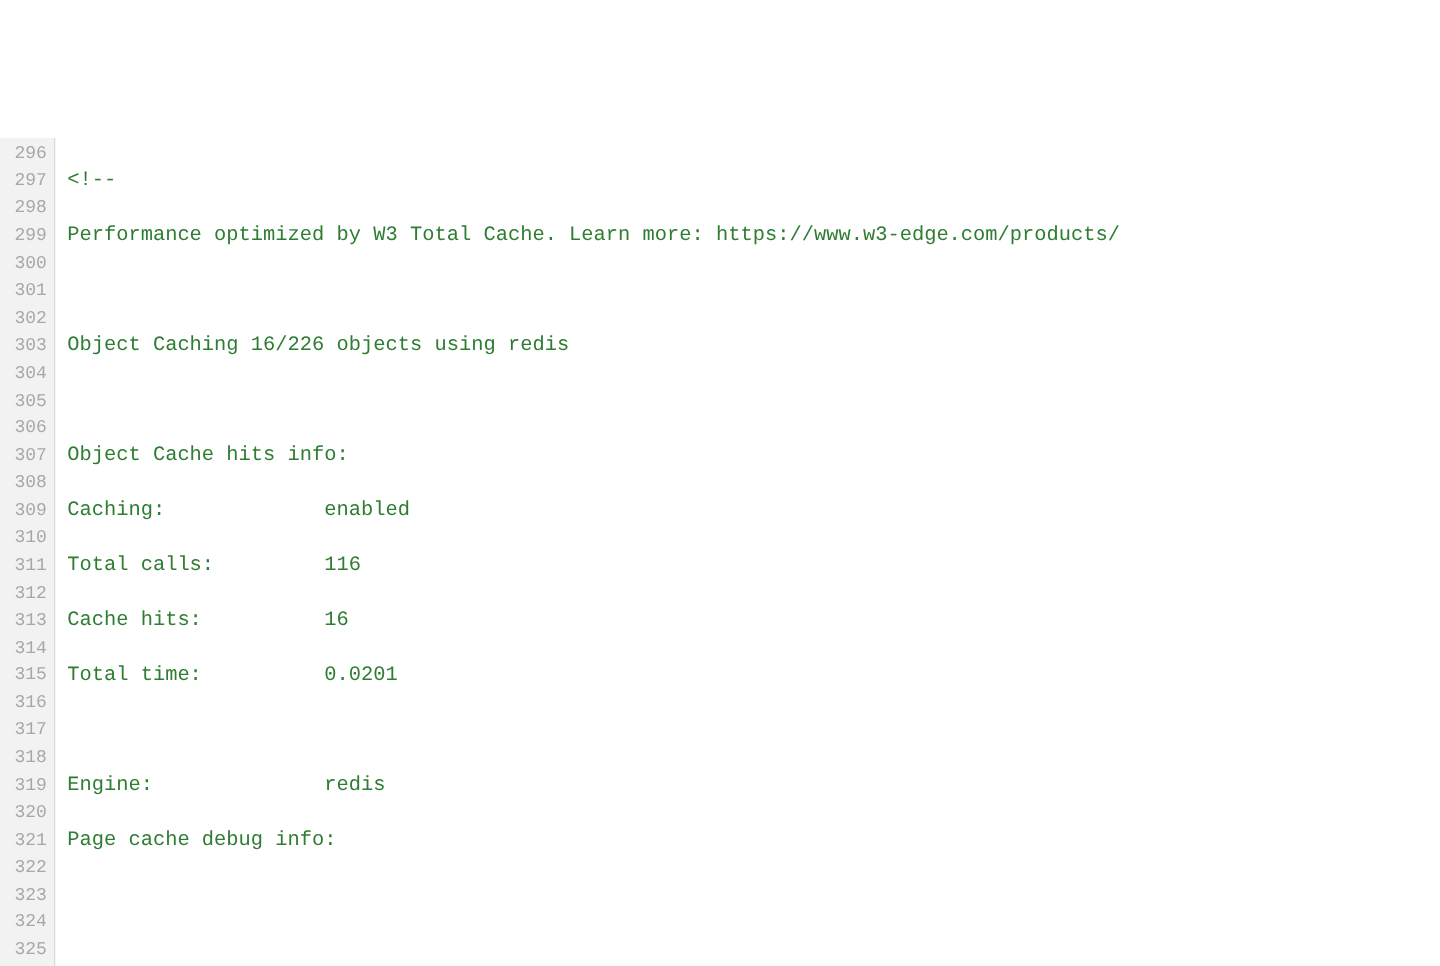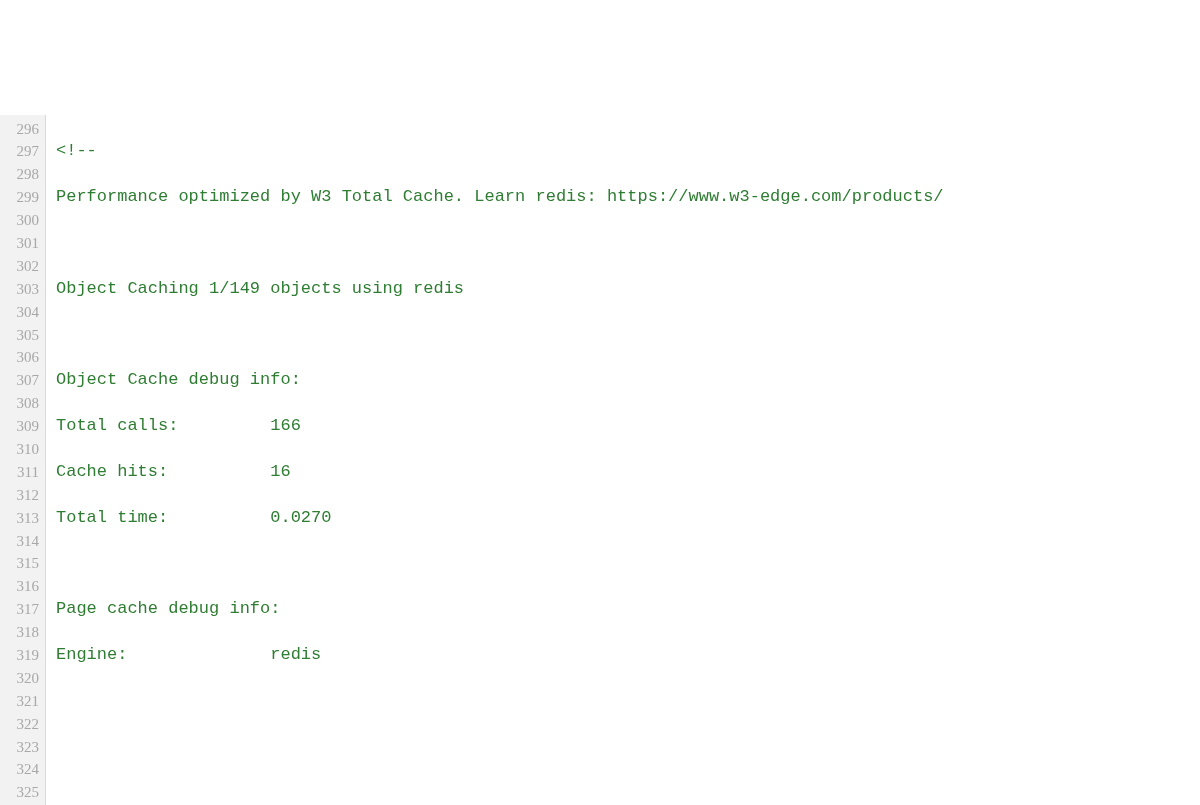--- a/index.html
+++ b/index.html
@@ -24,49 +24,50 @@
     background: #f2f2f2;
     border-right: 1px solid #d9d9d9;
     color: #a8a8a8;
     font-family: Consolas, "Courier New", monospace;
     font-size: 15px;
     text-align: right;
     padding-right: 6px;
     padding-top: 3px;
     user-select: none;
   }
-  .gutter div { height: 22.9px; font-family: Liberation Serif, serif; }
+  .gutter div { height: 22.9px; }
   .code {
     flex: 1;
     padding-left: 10px;
     padding-top: 3px;
     color: #2e7d32;
   }
   .code .line { height: 22.9px; display:block; }
 </style>
 </head>
 <body>
 
 
 
 <div class="editor">
   <div class="gutter" id="gutter"><div>296</div><div>297</div><div>298</div><div>299</div><div>300</div><div>301</div><div>302</div><div>303</div><div>304</div><div>305</div><div>306</div><div>307</div><div>308</div><div>309</div><div>310</div><div>311</div><div>312</div><div>313</div><div>314</div><div>315</div><div>316</div><div>317</div><div>318</div><div>319</div><div>320</div><div>321</div><div>322</div><div>323</div><div>324</div><div>325</div><div>326</div></div>
   <div class="code">
 <span class="line">&lt;!--</span>
-<span class="line">Performance optimized by W3 Total Cache. Learn redis: https://www.w3-edge.com/products/</span>
+<span class="line">Performance optimized by W3 Total Cache. Learn more: https://www.w3-edge.com/products/</span>
 <span class="line"></span>
-<span class="line">Object Caching 1/149 objects using redis</span>
+<span class="line">Object Caching 16/226 objects using redis</span>
 <span class="line"></span>
-<span class="line">Object Cache debug info:</span>
-<span class="line">Total calls:         166</span>
+<span class="line">Object Cache hits info:</span>
+<span class="line">Caching:             enabled</span>
+<span class="line">Total calls:         116</span>
 <span class="line">Cache hits:          16</span>
-<span class="line">Total time:          0.0270</span>
+<span class="line">Total time:          0.0201</span>
 <span class="line"></span>
+<span class="line">Engine:              redis</span>
 <span class="line">Page cache debug info:</span>
-<span class="line">Engine:              redis</span>
 
 
 
 
 
 
 
 
 
 

